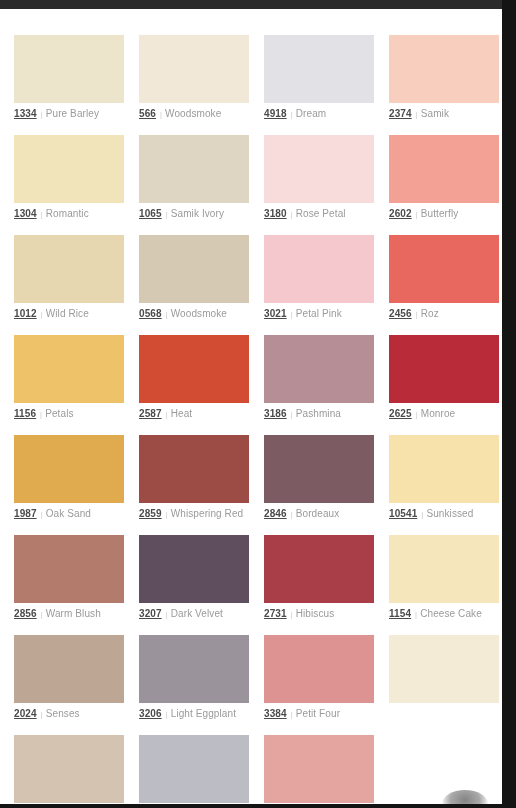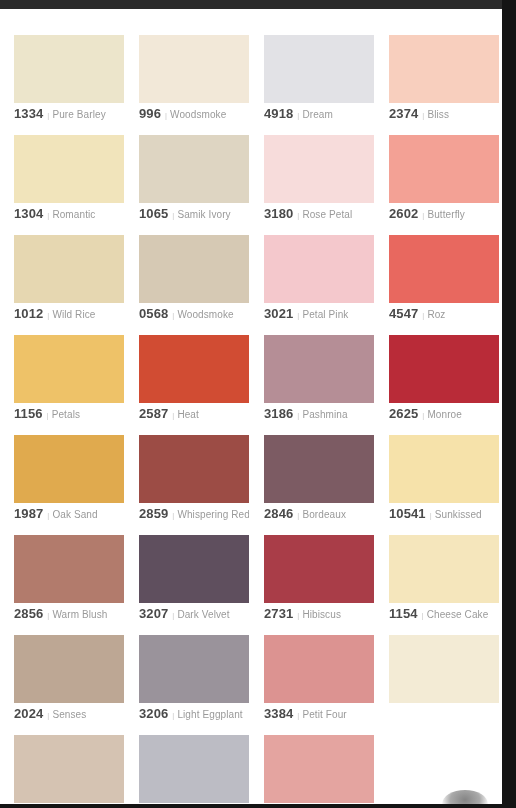--- a/index.html
+++ b/index.html
@@ -76,21 +76,22 @@
     height: 12px;
     line-height: 12px;
     white-space: nowrap;
     overflow: hidden;
     font-size: 7.5px;
     letter-spacing: 0.1px;
   }
   .swatch-code {
     font-weight: bold;
     color: #4a4a4a;
-    font-size: 13px;
+    font-size: 10px;
+    text-decoration: underline;
   }
   .swatch-sep {
     color: #c9c9c9;
     margin: 0 3px 0 4px;
     font-size: 7.5px;
   }
   .swatch-name {
     color: #9a9a9a;
     font-size: 10px;
   }
@@ -116,29 +117,29 @@
 
   <div class="page-sheet">
 
     <div class="swatch-grid">
         <div class="swatch-cell">
           <div class="swatch-chip" style="background: rgb(236, 229, 203);"></div>
           <div class="swatch-label"><span class="swatch-code">1334</span><span class="swatch-sep">|</span><span class="swatch-name">Pure Barley</span></div>
         </div>
         <div class="swatch-cell">
           <div class="swatch-chip" style="background: rgb(242, 232, 216);"></div>
-          <div class="swatch-label"><span class="swatch-code">996</span><span class="swatch-sep">|</span><span class="swatch-name">Woodsmoke</span></div>
+          <div class="swatch-label"><span class="swatch-code">566</span><span class="swatch-sep">|</span><span class="swatch-name">Woodsmoke</span></div>
         </div>
         <div class="swatch-cell">
           <div class="swatch-chip" style="background: rgb(226, 226, 230);"></div>
           <div class="swatch-label"><span class="swatch-code">4918</span><span class="swatch-sep">|</span><span class="swatch-name">Dream</span></div>
         </div>
         <div class="swatch-cell">
           <div class="swatch-chip" style="background: rgb(248, 207, 190);"></div>
-          <div class="swatch-label"><span class="swatch-code">2374</span><span class="swatch-sep">|</span><span class="swatch-name">Bliss</span></div>
+          <div class="swatch-label"><span class="swatch-code">2374</span><span class="swatch-sep">|</span><span class="swatch-name">Samik</span></div>
         </div>
         <div class="swatch-cell">
           <div class="swatch-chip" style="background: rgb(241, 228, 187);"></div>
           <div class="swatch-label"><span class="swatch-code">1304</span><span class="swatch-sep">|</span><span class="swatch-name">Romantic</span></div>
         </div>
         <div class="swatch-cell">
           <div class="swatch-chip" style="background: rgb(222, 213, 194);"></div>
           <div class="swatch-label"><span class="swatch-code">1065</span><span class="swatch-sep">|</span><span class="swatch-name">Samik Ivory</span></div>
         </div>
         <div class="swatch-cell">
@@ -156,21 +157,21 @@
         <div class="swatch-cell">
           <div class="swatch-chip" style="background: rgb(214, 201, 180);"></div>
           <div class="swatch-label"><span class="swatch-code">0568</span><span class="swatch-sep">|</span><span class="swatch-name">Woodsmoke</span></div>
         </div>
         <div class="swatch-cell">
           <div class="swatch-chip" style="background: rgb(244, 200, 204);"></div>
           <div class="swatch-label"><span class="swatch-code">3021</span><span class="swatch-sep">|</span><span class="swatch-name">Petal Pink</span></div>
         </div>
         <div class="swatch-cell">
           <div class="swatch-chip" style="background: rgb(232, 104, 95);"></div>
-          <div class="swatch-label"><span class="swatch-code">4547</span><span class="swatch-sep">|</span><span class="swatch-name">Roz</span></div>
+          <div class="swatch-label"><span class="swatch-code">2456</span><span class="swatch-sep">|</span><span class="swatch-name">Roz</span></div>
         </div>
         <div class="swatch-cell">
           <div class="swatch-chip" style="background: rgb(238, 194, 104);"></div>
           <div class="swatch-label"><span class="swatch-code">1156</span><span class="swatch-sep">|</span><span class="swatch-name">Petals</span></div>
         </div>
         <div class="swatch-cell">
           <div class="swatch-chip" style="background: rgb(209, 76, 51);"></div>
           <div class="swatch-label"><span class="swatch-code">2587</span><span class="swatch-sep">|</span><span class="swatch-name">Heat</span></div>
         </div>
         <div class="swatch-cell">

